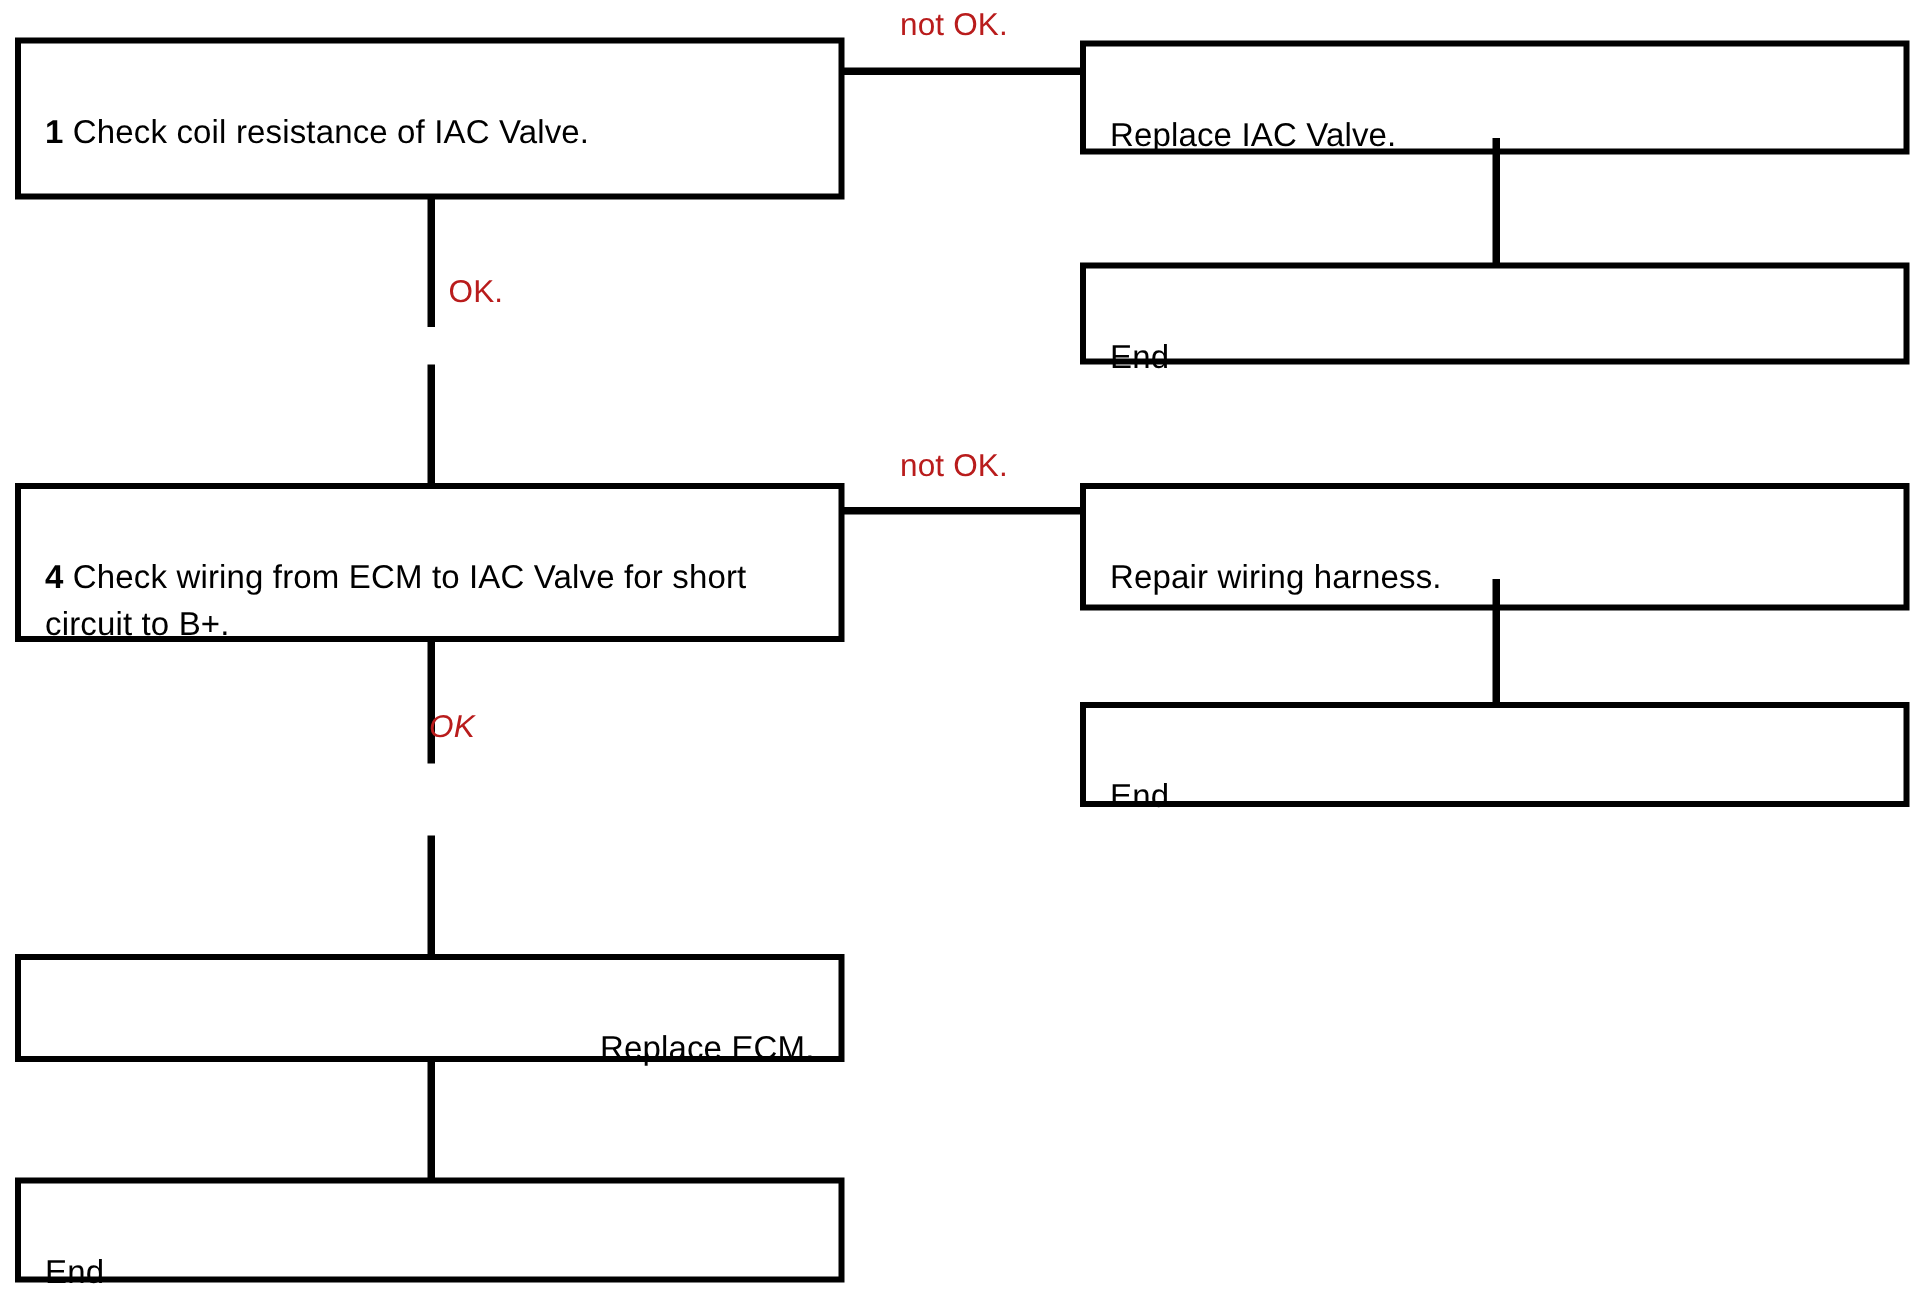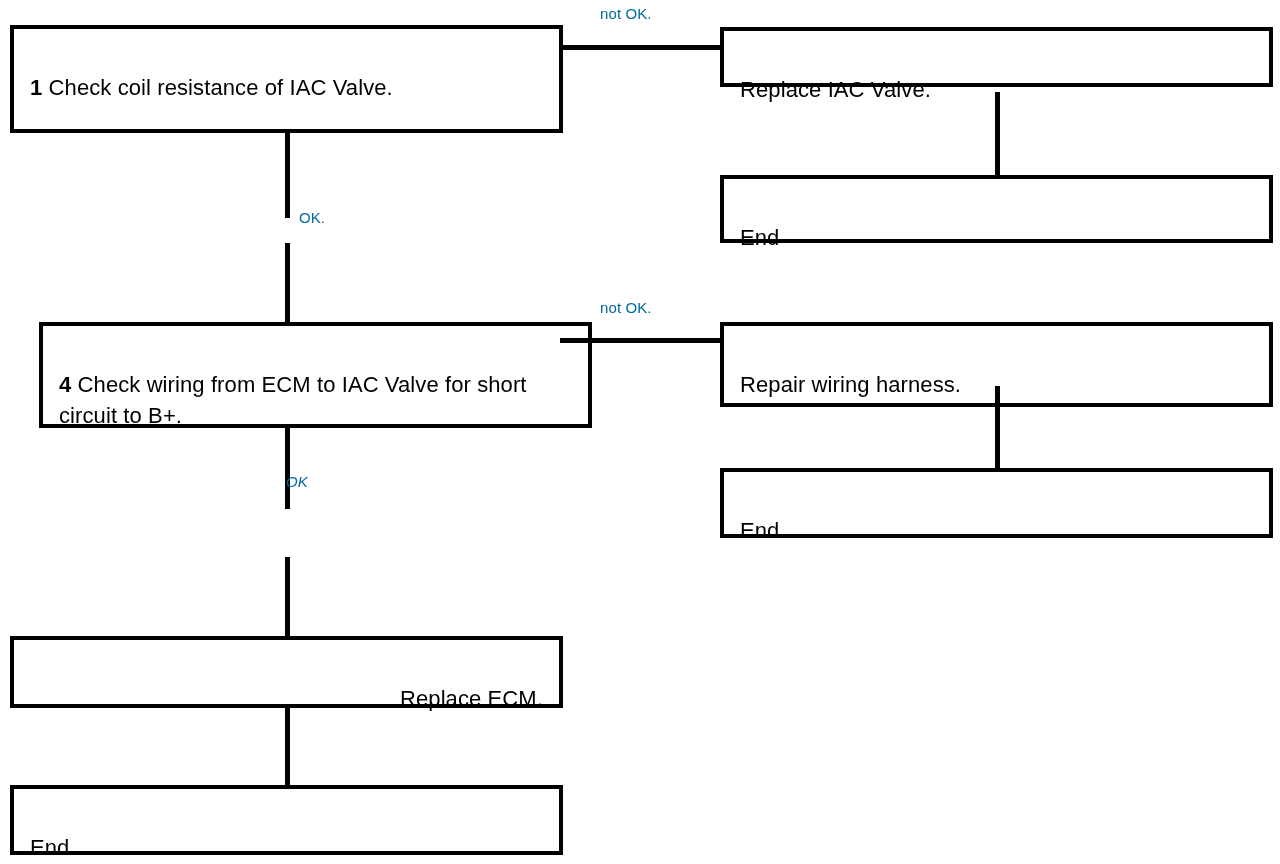--- a/index.html
+++ b/index.html
@@ -35,44 +35,44 @@
     font-weight: normal;
   }
   .edge {
     position: absolute;
     background: #000000;
   }
   .edge-v { width: 5px; }
   .edge-h { height: 5px; }
   .edge-label {
     position: absolute;
-    font-size: 15px;
-    color: #0369a1;
+    font-size: 21px;
+    color: #b91c1c;
     white-space: nowrap;
     letter-spacing: 0.1px;
   }
 </style>
 </head>
 <body>
 
 <div id="canvas">
 
   <div class="node" style="left:10px; top:25px; width:553px; height:108px;">
     <span class="step-num">1</span><span> </span><span>Check coil resistance of IAC Valve.</span>
   </div>
 
-  <div class="node" style="left:720px; top:27px; width:553px; height:60px;">
+  <div class="node" style="left:720px; top:27px; width:553px; height:76px;">
     <span>Replace IAC Valve.</span>
   </div>
 
   <div class="node terminal" style="left:720px; top:175px; width:553px; height:68px;">
     <span>End</span>
   </div>
 
-  <div class="node" style="left:10px; top:322px; width:553px; height:106px;margin-left:29px;">
+  <div class="node" style="left:10px; top:322px; width:553px; height:106px;">
     <span class="step-num">4</span><span> </span><span>Check wiring from ECM to IAC Valve for short circuit to B+.</span>
   </div>
 
   <div class="node" style="left:720px; top:322px; width:553px; height:85px;">
     <span>Repair wiring harness.</span>
   </div>
 
   <div class="node terminal" style="left:720px; top:468px; width:553px; height:70px;">
     <span>End</span>
   </div>
@@ -98,19 +98,19 @@
   <div class="edge edge-v" style="left:995px; top:386px; height:85px;"></div>
 
   <div class="edge edge-v" style="left:285px; top:425px; height:84px;"></div>
 
   <div class="edge edge-v" style="left:285px; top:557px; height:82px;"></div>
 
   <div class="edge edge-v" style="left:285px; top:705px; height:83px;"></div>
 
   <div class="edge-label" style="left:600px; top:5px;">not OK.</div>
 
-  <div class="edge-label" style="left:299px; top:183px;margin-top:26px;">OK.</div>
+  <div class="edge-label" style="left:299px; top:183px;">OK.</div>
 
   <div class="edge-label" style="left:600px; top:299px;">not OK.</div>
 
   <div class="edge-label" style="left:286px; top:473px;font-style:italic;">OK</div>
 
 </div>
 
 </body></html>

